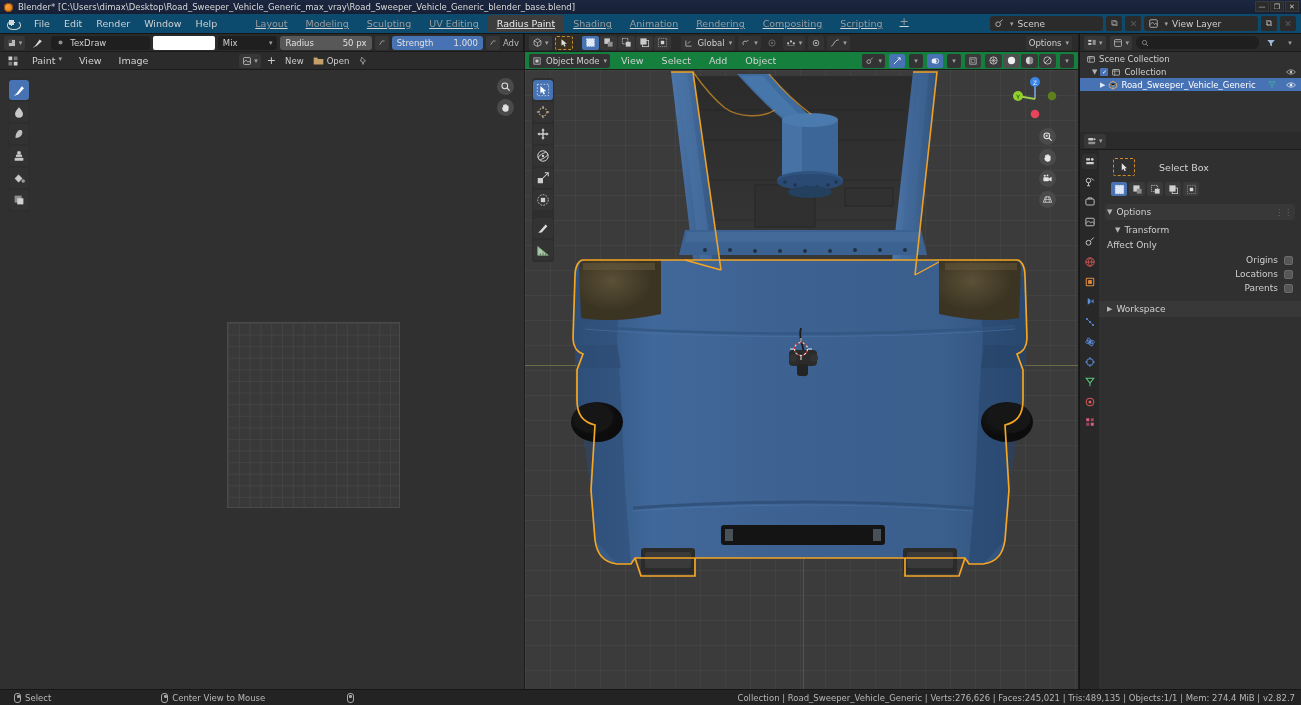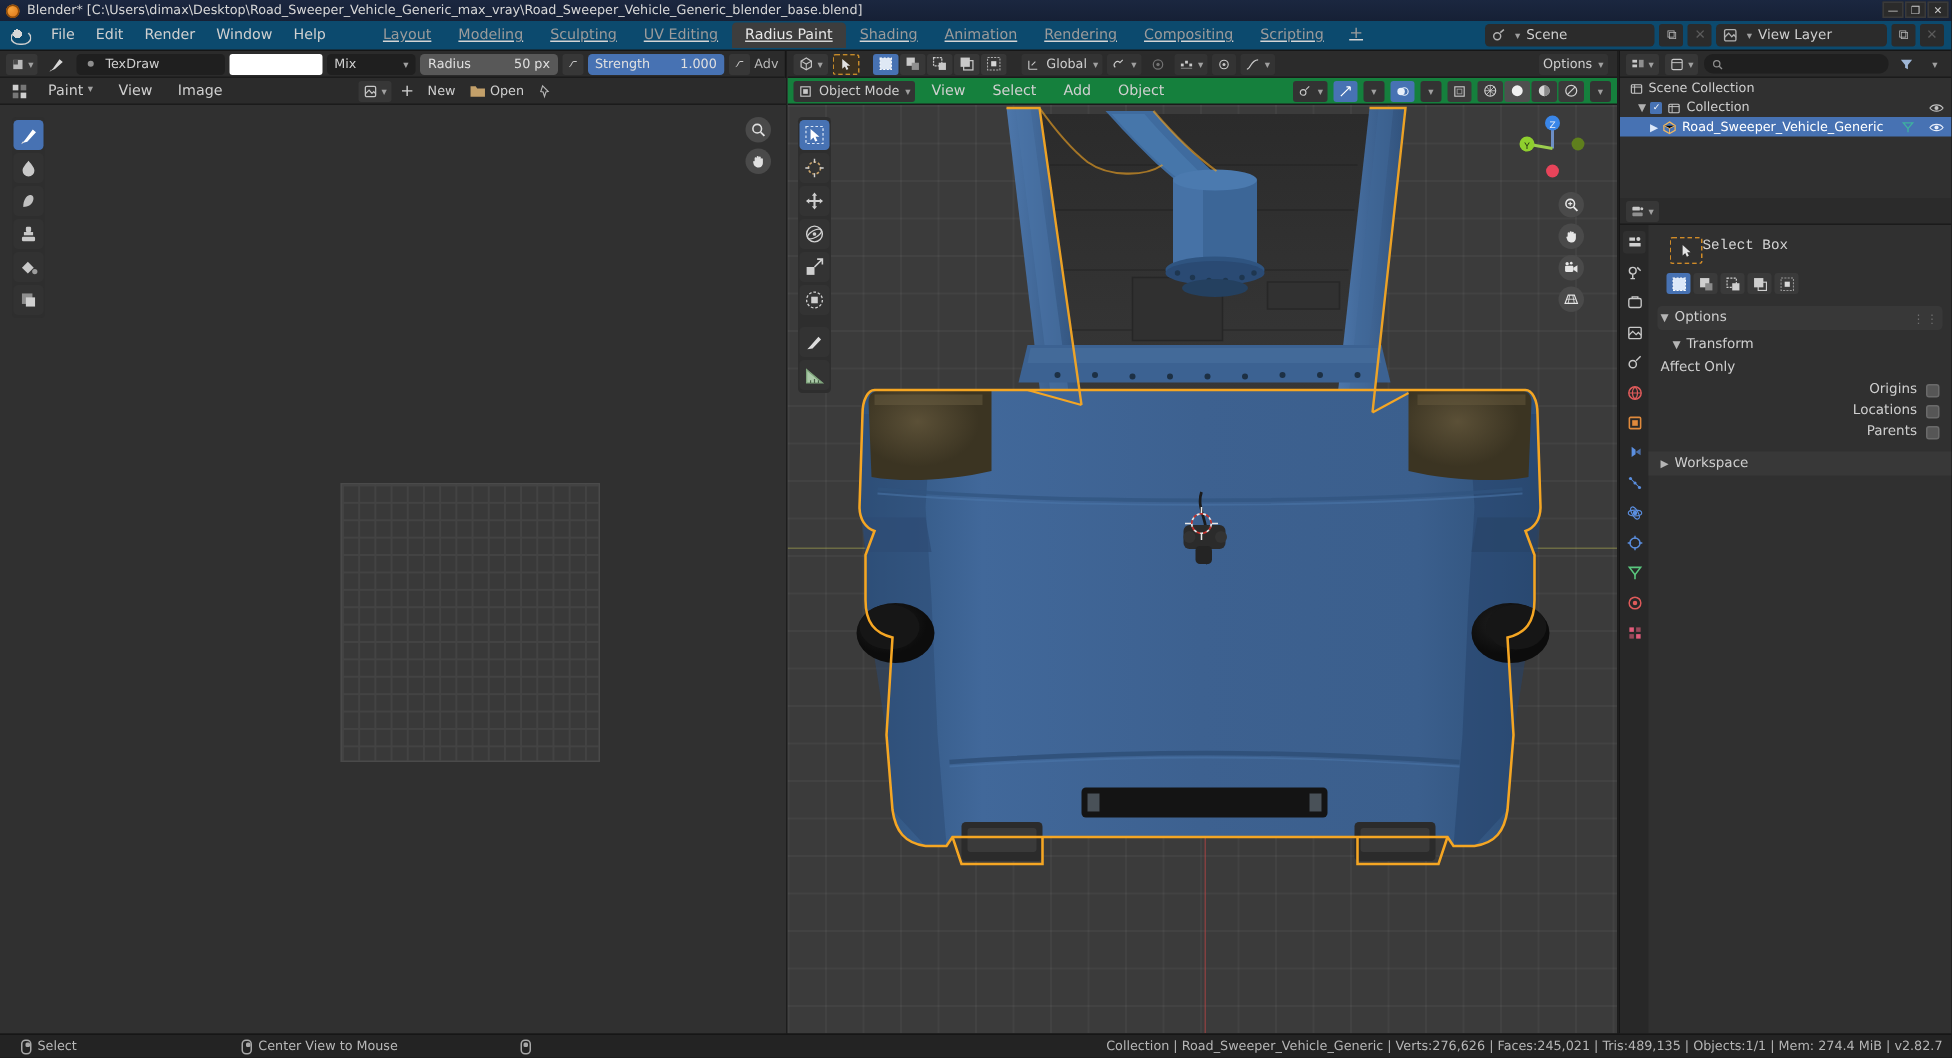--- a/index.html
+++ b/index.html
@@ -228,21 +228,21 @@
     padding:0 4px;gap:4px;border-bottom:1px solid #1b1b1b;
   }
   .props-tabs {
     position:absolute;left:0;top:18px;width:19px;bottom:0;background:#282828;
     display:flex;flex-direction:column;align-items:center;padding-top:4px;gap:5px;
   }
   .props-tabs .pt { width:15px;height:15px;display:flex;align-items:center;justify-content:center;border-radius:2px;}
   .props-tabs .pt.active { background:#303030; }
   .props-body { position:absolute;left:19px;top:18px;right:0;bottom:0;padding:4px 6px; }
 
-  .tool-hero { display:flex;gap:0;margin:4px 0 6px 8px;font-family:Liberation Mono, monospace; }
+  .tool-hero { display:flex;align-items:center;gap:24px;margin:4px 0 6px 8px; }
   .tool-hero .box {
     width:22px;height:18px;border:1px dashed #d08b28;border-radius:2px;
     display:flex;align-items:center;justify-content:center;
   }
   .mode-row { display:flex;gap:2px;margin:0 0 8px 6px; }
   .mode-row .mb {
     width:16px;height:14px;background:#3a3a3a;border-radius:2px;
     display:flex;align-items:center;justify-content:center;
   }
   .mode-row .mb.active { background:#4772b3; }

